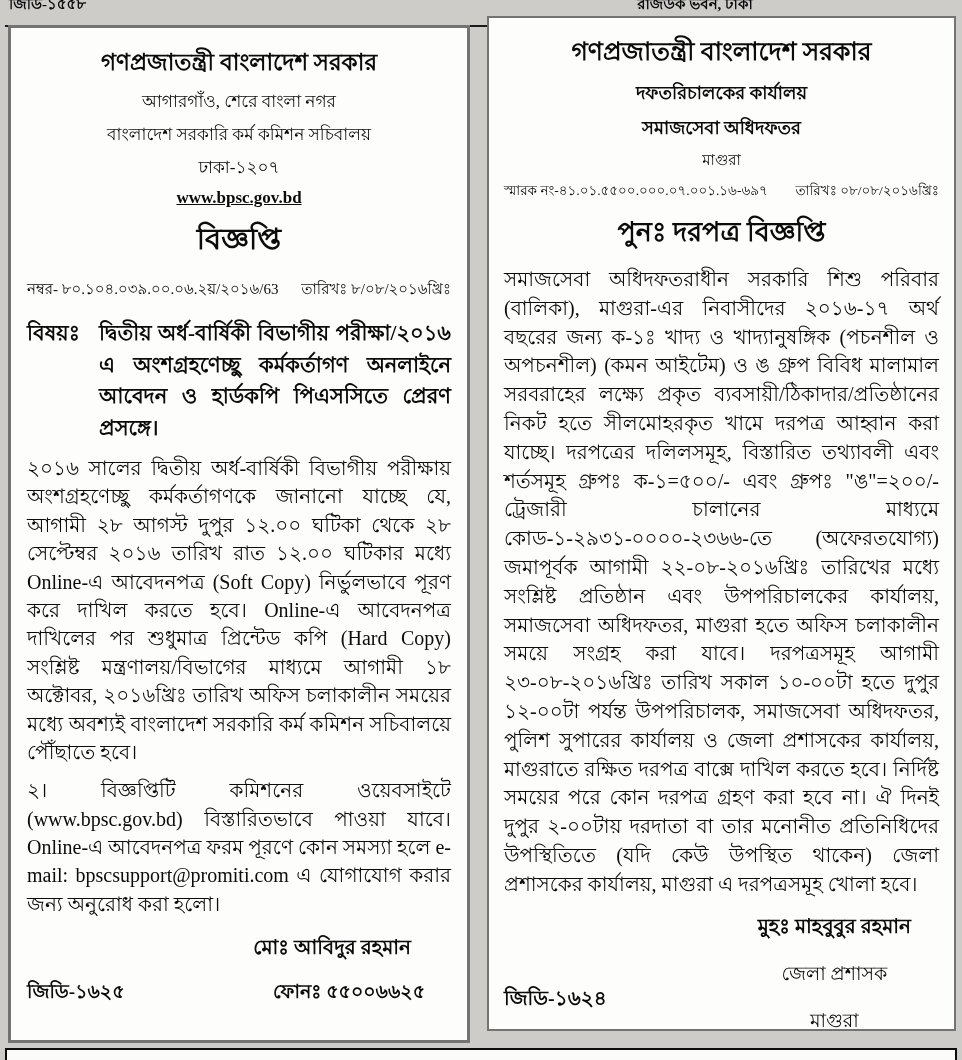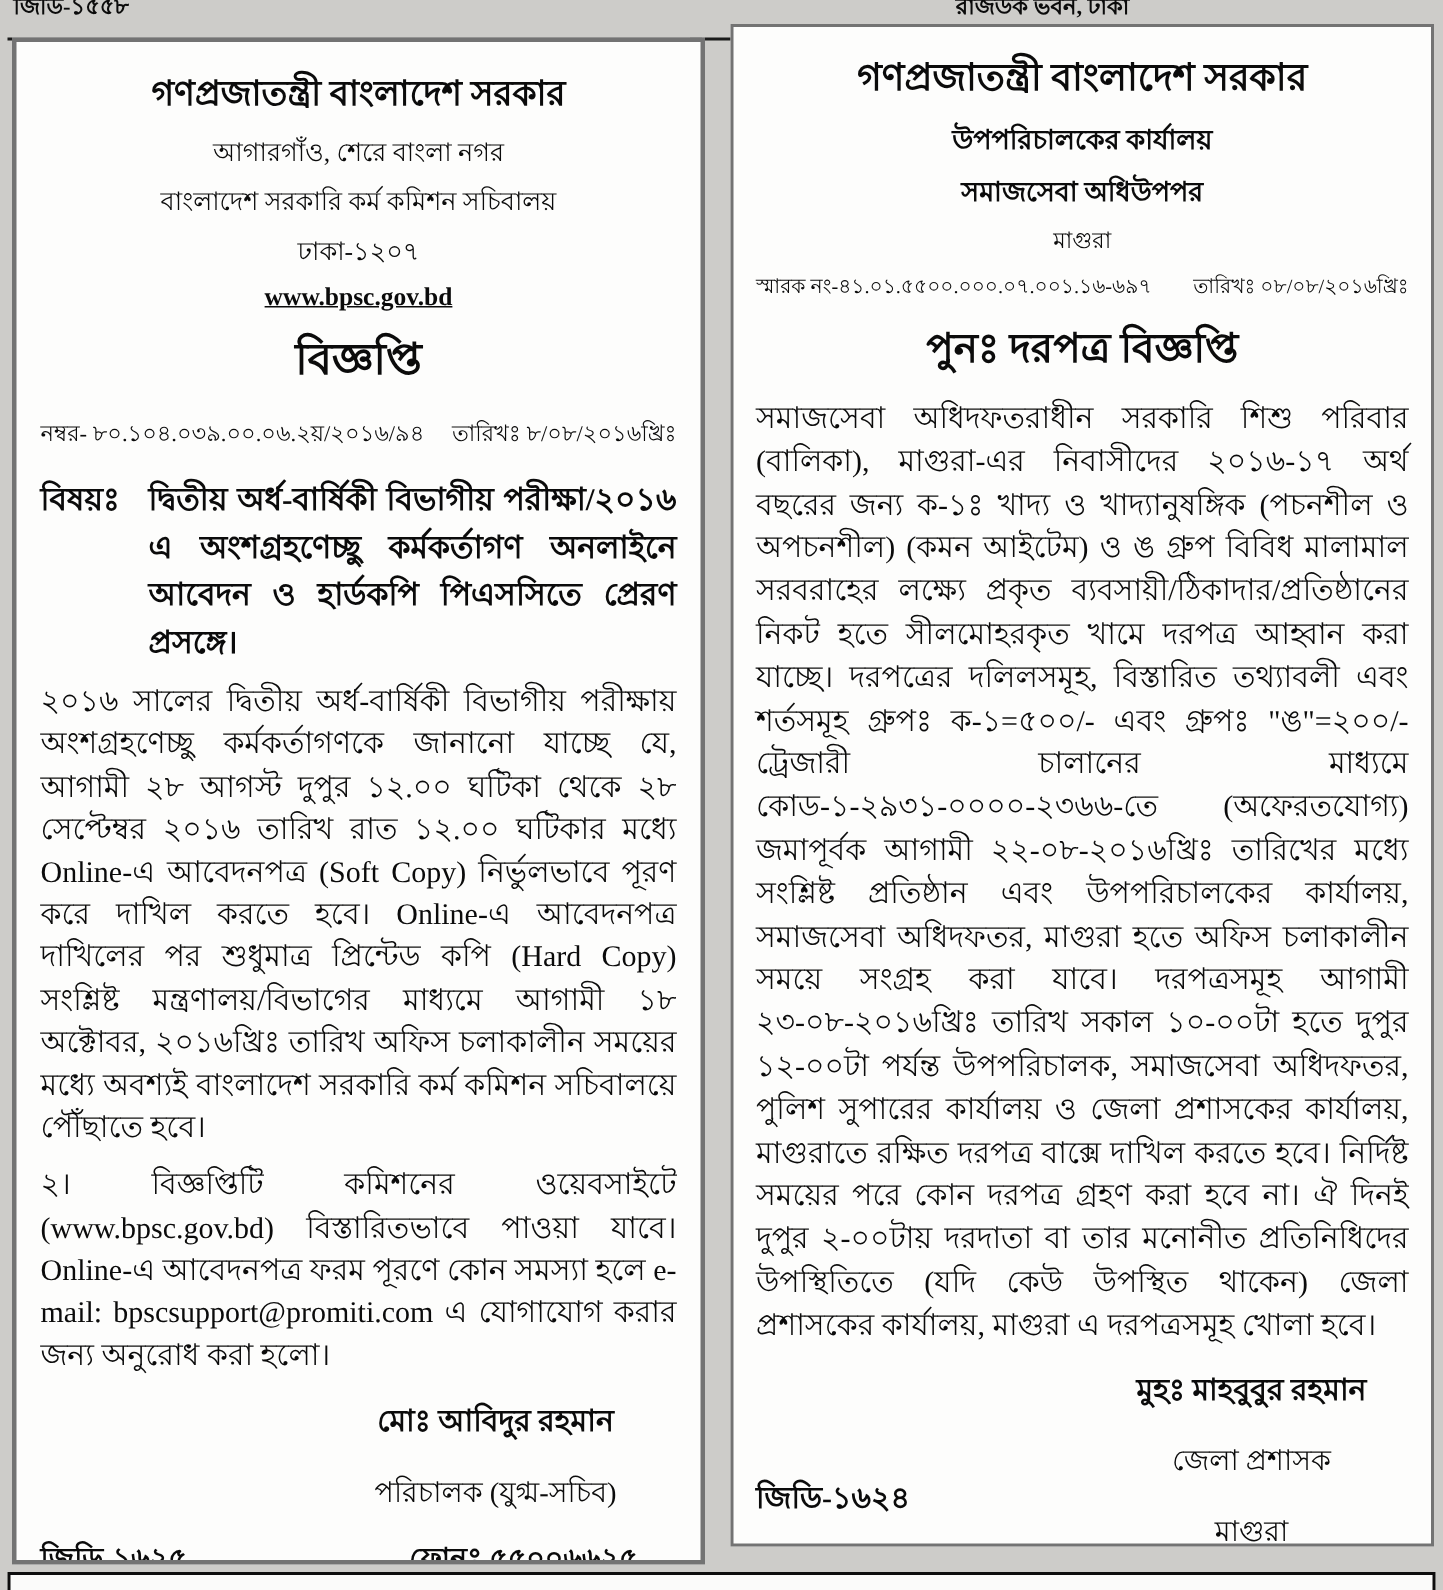--- a/index.html
+++ b/index.html
@@ -91,47 +91,46 @@
 
   <div class="notice notice-left">
     <div class="hdr-govt">গণপ্রজাতন্ত্রী বাংলাদেশ সরকার</div>
     <div class="hdr-line">আগারগাঁও, শেরে বাংলা নগর</div>
     <div class="hdr-line">বাংলাদেশ সরকারি কর্ম কমিশন সচিবালয়</div>
     <div class="hdr-line">ঢাকা-১২০৭</div>
     <div class="hdr-site">www.bpsc.gov.bd</div>
     <div class="notice-title">বিজ্ঞপ্তি</div>
 
     <div class="meta-row">
-      <span>নম্বর- ৮০.১০৪.০৩৯.০০.০৬.২য়/২০১৬/৯৪</span>
+      <span>নম্বর- ৮০.১০৪.০৩৯.০০.০৬.২য়/২০১৬/63</span>
       <span>তারিখঃ ৮/০৮/২০১৬খ্রিঃ</span>
     </div>
 
     <div class="subject-row">
       <span class="subject-label">বিষয়ঃ</span>
       <span class="subject-text">দ্বিতীয় অর্ধ-বার্ষিকী বিভাগীয় পরীক্ষা/২০১৬ এ অংশগ্রহণেচ্ছু কর্মকর্তাগণ অনলাইনে আবেদন ও হার্ডকপি পিএসসিতে প্রেরণ প্রসঙ্গে।</span>
     </div>
 
     <p class="body-para">২০১৬ সালের দ্বিতীয় অর্ধ-বার্ষিকী বিভাগীয় পরীক্ষায় অংশগ্রহণেচ্ছু কর্মকর্তাগণকে জানানো যাচ্ছে যে, আগামী ২৮ আগস্ট দুপুর ১২.০০ ঘটিকা থেকে ২৮ সেপ্টেম্বর ২০১৬ তারিখ রাত ১২.০০ ঘটিকার মধ্যে Online-এ আবেদনপত্র (Soft Copy) নির্ভুলভাবে পূরণ করে দাখিল করতে হবে। Online-এ আবেদনপত্র দাখিলের পর শুধুমাত্র প্রিন্টেড কপি (Hard Copy) সংশ্লিষ্ট মন্ত্রণালয়/বিভাগের মাধ্যমে আগামী ১৮ অক্টোবর, ২০১৬খ্রিঃ তারিখ অফিস চলাকালীন সময়ের মধ্যে অবশ্যই বাংলাদেশ সরকারি কর্ম কমিশন সচিবালয়ে পৌঁছাতে হবে।</p>
     <p class="body-para">২।  বিজ্ঞপ্তিটি কমিশনের ওয়েবসাইটে (www.bpsc.gov.bd) বিস্তারিতভাবে পাওয়া যাবে। Online-এ আবেদনপত্র ফরম পূরণে কোন সমস্যা হলে e-mail: bpscsupport@promiti.com এ যোগাযোগ করার জন্য অনুরোধ করা হলো।</p>
 
     <div class="sig-block">
       <div class="sig-name">মোঃ আবিদুর রহমান</div>
-      <div class="sig-line">পরিচালক (যুগ্ম-সচিব)</div>
     </div>
 
     <div class="footer-row">
       <span>জিডি-১৬২৫</span>
       <span>ফোনঃ ৫৫০০৬৬২৫</span>
     </div>
   </div>
 
   <div class="notice notice-right">
     <div class="hdr-govt" style="font-size:25px;">গণপ্রজাতন্ত্রী বাংলাদেশ সরকার</div>
-    <div class="hdr-line-b">উপপরিচালকের কার্যালয়</div>
-    <div class="hdr-line-b">সমাজসেবা অধিউপপর</div>
+    <div class="hdr-line-b">দফতরিচালকের কার্যালয়</div>
+    <div class="hdr-line-b">সমাজসেবা অধিদফতর</div>
     <div class="hdr-small">মাগুরা</div>
 
     <div class="meta-row meta-row-r">
       <span>স্মারক নং-৪১.০১.৫৫০০.০০০.০৭.০০১.১৬-৬৯৭</span>
       <span>তারিখঃ ০৮/০৮/২০১৬খ্রিঃ</span>
     </div>
 
     <div class="notice-title-r">পুনঃ দরপত্র বিজ্ঞপ্তি</div>
 
     <p class="body-para-r">সমাজসেবা অধিদফতরাধীন সরকারি শিশু পরিবার (বালিকা), মাগুরা-এর নিবাসীদের ২০১৬-১৭ অর্থ বছরের জন্য ক-১ঃ খাদ্য ও খাদ্যানুষঙ্গিক (পচনশীল ও অপচনশীল) (কমন আইটেম) ও ঙ গ্রুপ বিবিধ মালামাল সরবরাহের লক্ষ্যে প্রকৃত ব্যবসায়ী/ঠিকাদার/প্রতিষ্ঠানের নিকট হতে সীলমোহরকৃত খামে দরপত্র আহ্বান করা যাচ্ছে। দরপত্রের দলিলসমূহ, বিস্তারিত তথ্যাবলী এবং শর্তসমূহ গ্রুপঃ ক-১=৫০০/- এবং গ্রুপঃ "ঙ"=২০০/- ট্রেজারী চালানের মাধ্যমে কোড-১-২৯৩১-০০০০-২৩৬৬-তে (অফেরতযোগ্য) জমাপূর্বক আগামী ২২-০৮-২০১৬খ্রিঃ তারিখের মধ্যে সংশ্লিষ্ট প্রতিষ্ঠান এবং উপপরিচালকের কার্যালয়, সমাজসেবা অধিদফতর, মাগুরা হতে অফিস চলাকালীন সময়ে সংগ্রহ করা যাবে। দরপত্রসমূহ আগামী ২৩-০৮-২০১৬খ্রিঃ তারিখ সকাল ১০-০০টা হতে দুপুর ১২-০০টা পর্যন্ত উপপরিচালক, সমাজসেবা অধিদফতর, পুলিশ সুপারের কার্যালয় ও জেলা প্রশাসকের কার্যালয়, মাগুরাতে রক্ষিত দরপত্র বাক্সে দাখিল করতে হবে। নির্দিষ্ট সময়ের পরে কোন দরপত্র গ্রহণ করা হবে না। ঐ দিনই দুপুর ২-০০টায় দরদাতা বা তার মনোনীত প্রতিনিধিদের উপস্থিতিতে (যদি কেউ উপস্থিত থাকেন) জেলা প্রশাসকের কার্যালয়, মাগুরা এ দরপত্রসমূহ খোলা হবে।</p>

